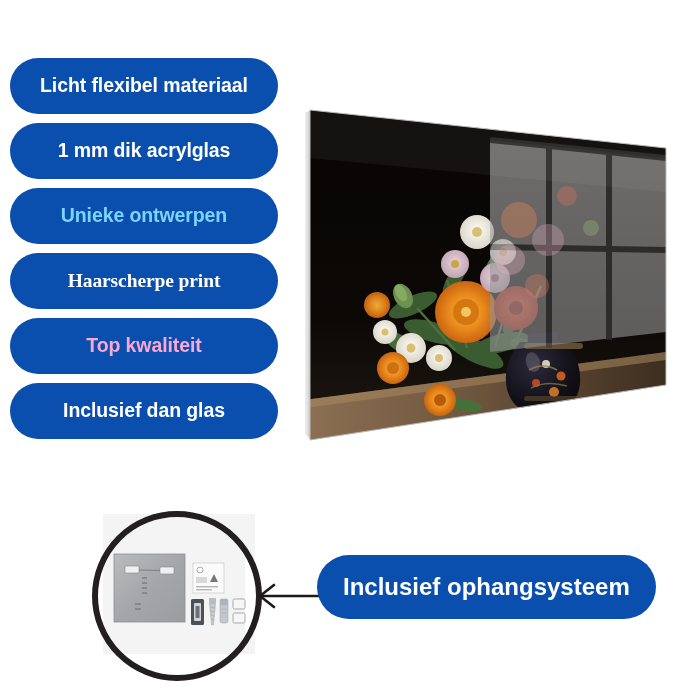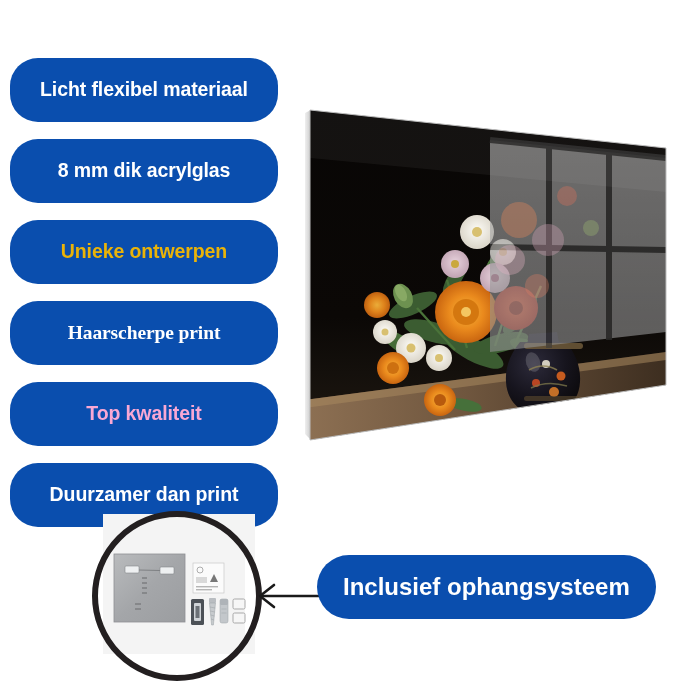--- a/index.html
+++ b/index.html
@@ -22,22 +22,22 @@
 
   
   .pill-list {
     position: absolute;
     left: 10px;
     top: 58px;
     width: 268px;
   }
   .pill {
     position: relative;
-    height: 64px;
-    margin-bottom: 17px;
+    height: 56px;
+    margin-bottom: 9px;
     border-radius: 28px;
     background: var(--brand);
     display: flex;
     align-items: center;
     justify-content: center;
     box-sizing: border-box;
     padding: 0 14px;
   }
   .pill-label {
     color: #ffffff;
@@ -123,37 +123,37 @@
 
 <div id="stage">
 
   <div class="pill-list">
 
     <div class="pill">
       <span class="pill-label" style="color: rgb(255, 255, 255);">Licht flexibel materiaal</span>
     </div>
 
     <div class="pill">
-      <span class="pill-label" style="color: rgb(255, 255, 255);">8 mm dik acrylglas</span>
-    </div>
-
-    <div class="pill">
-      <span class="pill-label" style="color: #eab308;">Unieke ontwerpen</span>
+      <span class="pill-label" style="color: rgb(255, 255, 255);">1 mm dik acrylglas</span>
+    </div>
+
+    <div class="pill">
+      <span class="pill-label" style="color: #7dd3fc;">Unieke ontwerpen</span>
     </div>
 
     <div class="pill">
       <span class="pill-label" style="color: rgb(255, 255, 255); font-family: Liberation Serif, serif;">Haarscherpe print</span>
     </div>
 
     <div class="pill">
       <span class="pill-label" style="color: #f9a8d4;">Top kwaliteit</span>
     </div>
 
     <div class="pill">
-      <span class="pill-label" style="color: rgb(255, 255, 255);">Duurzamer dan print</span>
+      <span class="pill-label" style="color: rgb(255, 255, 255);">Inclusief dan glas</span>
     </div>
 
   </div>
 
   <div class="panel-wrap">
     <svg class="panel-svg" viewBox="0 0 375 350">
       <defs>
         <clipPath id="panelClip">
           <polygon points="5,10 361,48 361,285 5,340"></polygon>
         </clipPath>

